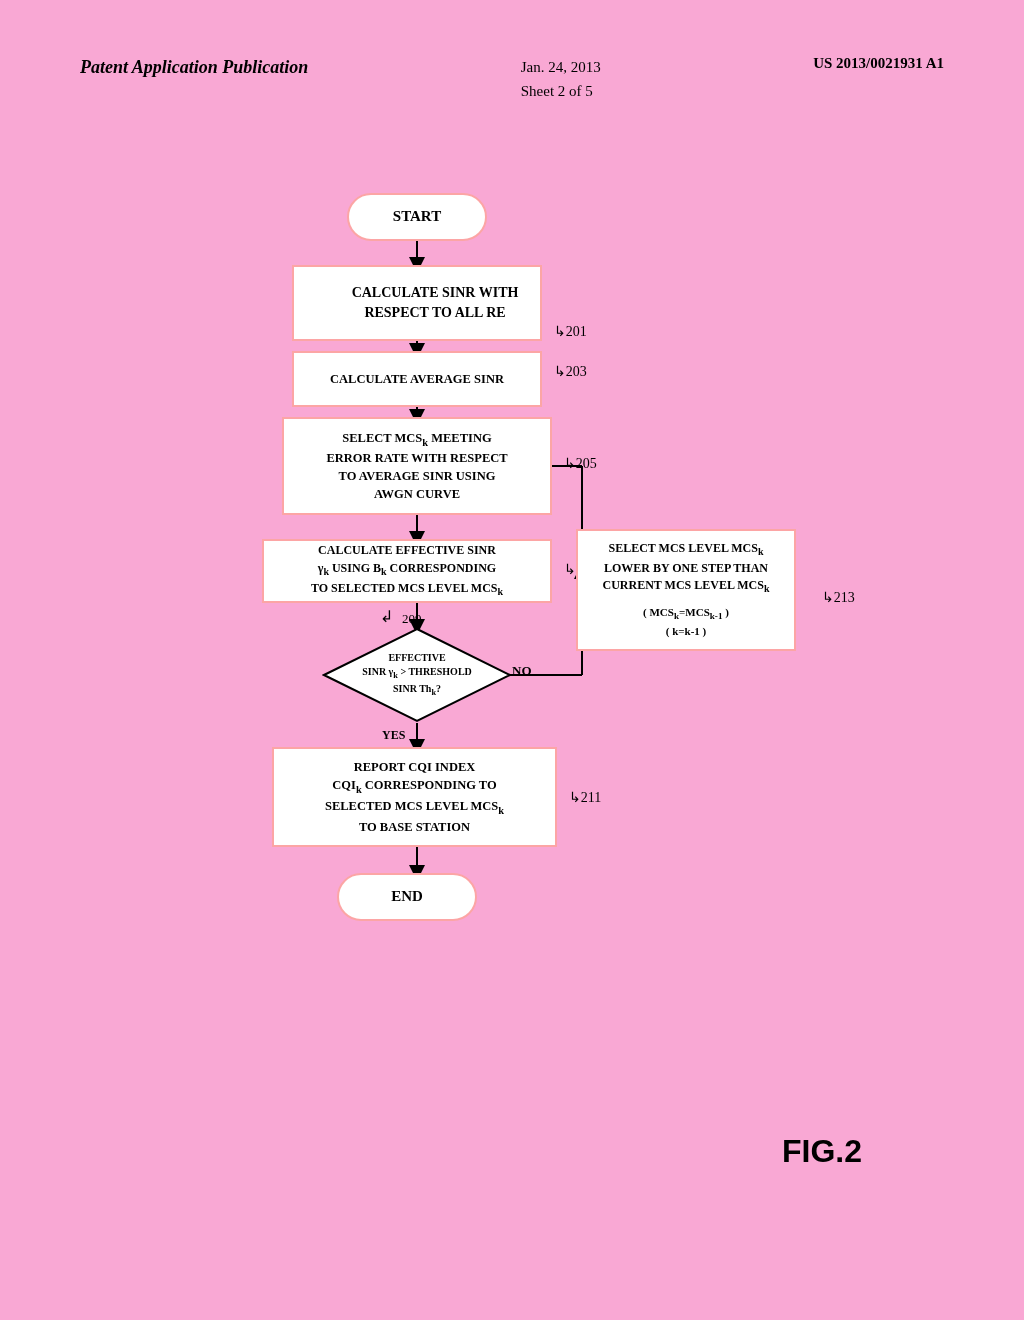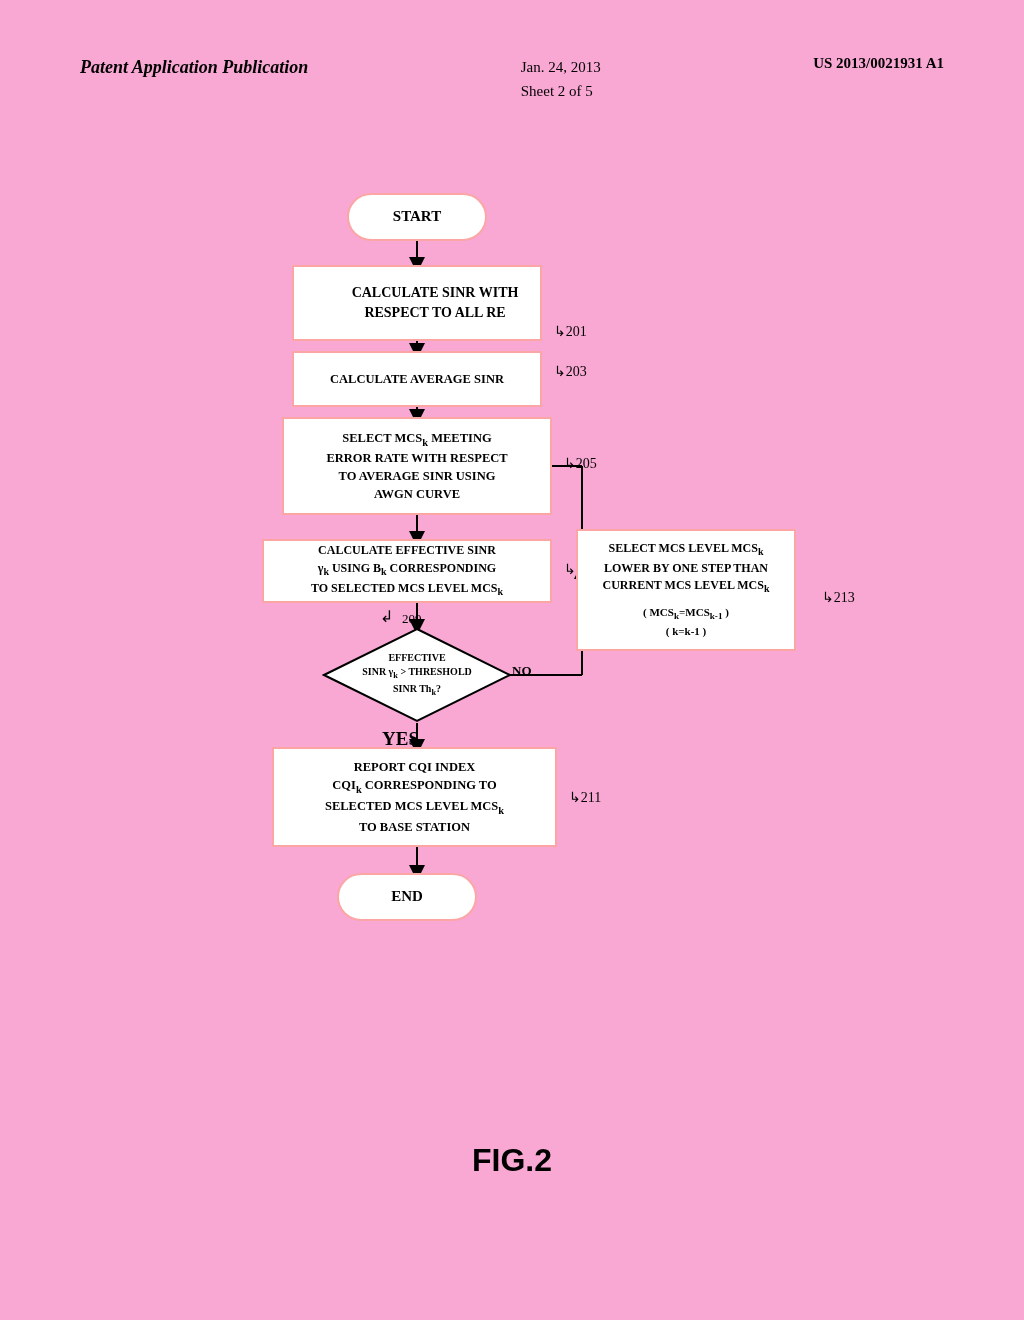--- a/index.html
+++ b/index.html
@@ -196,21 +196,21 @@
             <polygon points="95,2 188,48 95,94 2,48" fill="white" stroke="black" stroke-width="2"></polygon>
           </svg>
           <div style="position:absolute;top:0;left:0;width:190px;height:96px;display:flex;align-items:center;justify-content:center;text-align:center;font-size:10px;font-weight:bold;line-height:1.4;">
             <span>EFFECTIVE<br>SINR γ<sub>k</sub> &gt; THRESHOLD<br>SINR Th<sub>k</sub>?</span>
           </div>
           <span style="position:absolute;top:-16px;left:80px;font-size:13px;font-weight:normal;">209</span>
           
           <span style="position:absolute;top:-20px;left:58px;font-size:16px;">↲</span>
         </div>
 
-        <span class="label-yes" style="left:220px; top:545px; font-size:19px;">YES</span>
+        <span class="label-yes" style="left:220px; top:545px; font-size:12px;">YES</span>
 
         <span class="label-no" style="left:350px; top:480px; font-size:13px;">NO</span>
 
         <div class="box box-rect" style="left:110px; top:564px; width:285px; height:100px; font-size:12.5px;">
           <span>REPORT CQI INDEX<br>CQI<sub>k</sub> CORRESPONDING TO<br>SELECTED MCS LEVEL MCS<sub>k</sub><br>TO BASE STATION</span>
         </div>
         <span class="ref-num" style="left:407px; top:606px;">
           <span>↳</span>211
         </span>
 
@@ -223,18 +223,18 @@
         <span class="ref-num" style="left:660px; top:406px;">
           <span>↳</span>213
         </span>
 
         <div class="box box-oval" style="left:175px; top:690px; width:140px; height:48px; font-size:15px;text-align:right;">
           <span>END</span>
         </div>
 
       </div>
 
-      <div class="fig-label" style="text-align:center; font-size:32px; font-weight:bold; margin-top:39px; font-family:Arial,sans-serif;">FIG.2</div>
+      <div class="fig-label" style="text-align:right; font-size:32px; font-weight:bold; margin-top:30px; font-family:Arial,sans-serif;">FIG.2</div>
 
     </div>
   </div>
 
 </div>
 
 </body></html>

